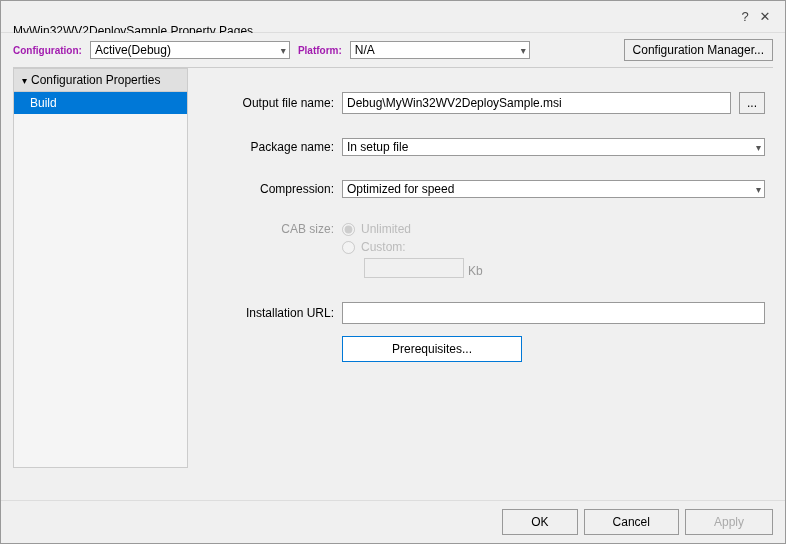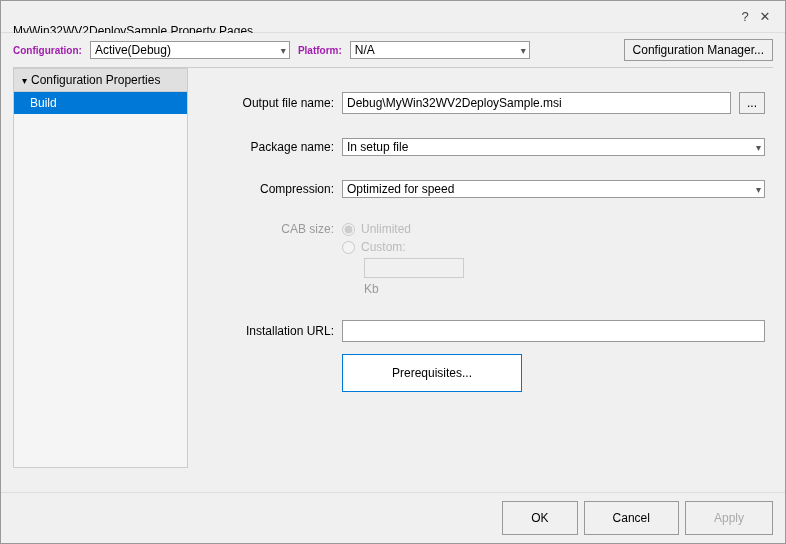--- a/index.html
+++ b/index.html
@@ -211,59 +211,58 @@
       align-items: flex-start;
       gap: 8px;
     }
     .cab-indent {
       display: flex;
       flex-direction: column;
       gap: 4px;
     }
     .kb-row {
       display: flex;
-      align-items: flex-start;
+      align-items: flex-end;
       gap: 4px;
       padding-left: 22px;
-      flex-direction: column;
     }
     .kb-input {
       height: 20px;
       width: 100px;
       border: 1px solid #ccc;
       background: #f0f0f0;
       font-size: 12px;
       padding: 0 4px;
       color: #999;
     }
     .kb-label {
       font-size: 12px;
       color: #999;
     }
     .prerequisites-btn {
-      height: 38px;
+      height: 26px;
       padding: 0 12px;
       border: 1px solid #0078d7;
       background: white;
       font-size: 12px;
       cursor: pointer;
       color: #000;
       margin-left: 138px;
       width: 180px;
     }
     .bottom-buttons {
       display: flex;
       justify-content: flex-end;
       align-items: center;
       padding: 8px 12px;
       gap: 6px;
       border-top: 1px solid #ddd;
     }
     .bottom-btn {
-      height: 34px;
+      height: 26px;
       padding: 0 28px;
       border: 1px solid #999;
       background: #f0f0f0;
       font-size: 12px;
       cursor: pointer;
       min-width: 75px;
     }
     .bottom-btn.disabled {
       color: #aaa;
       cursor: default;

